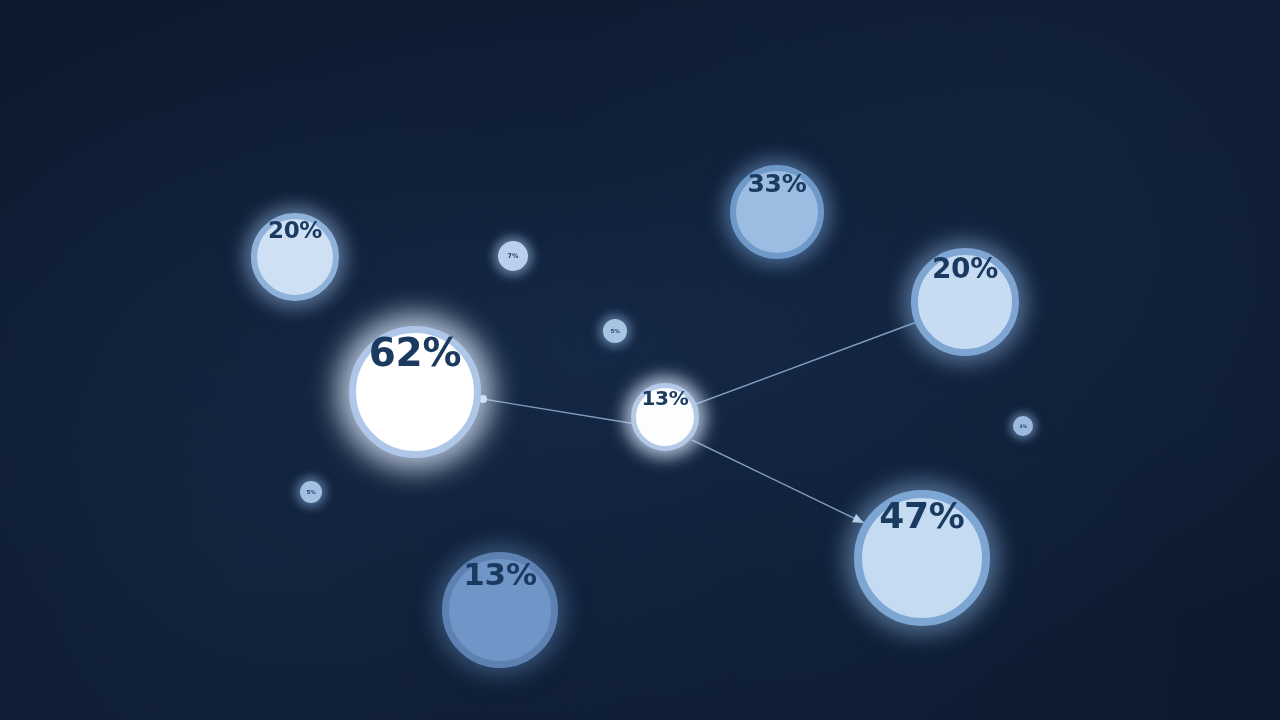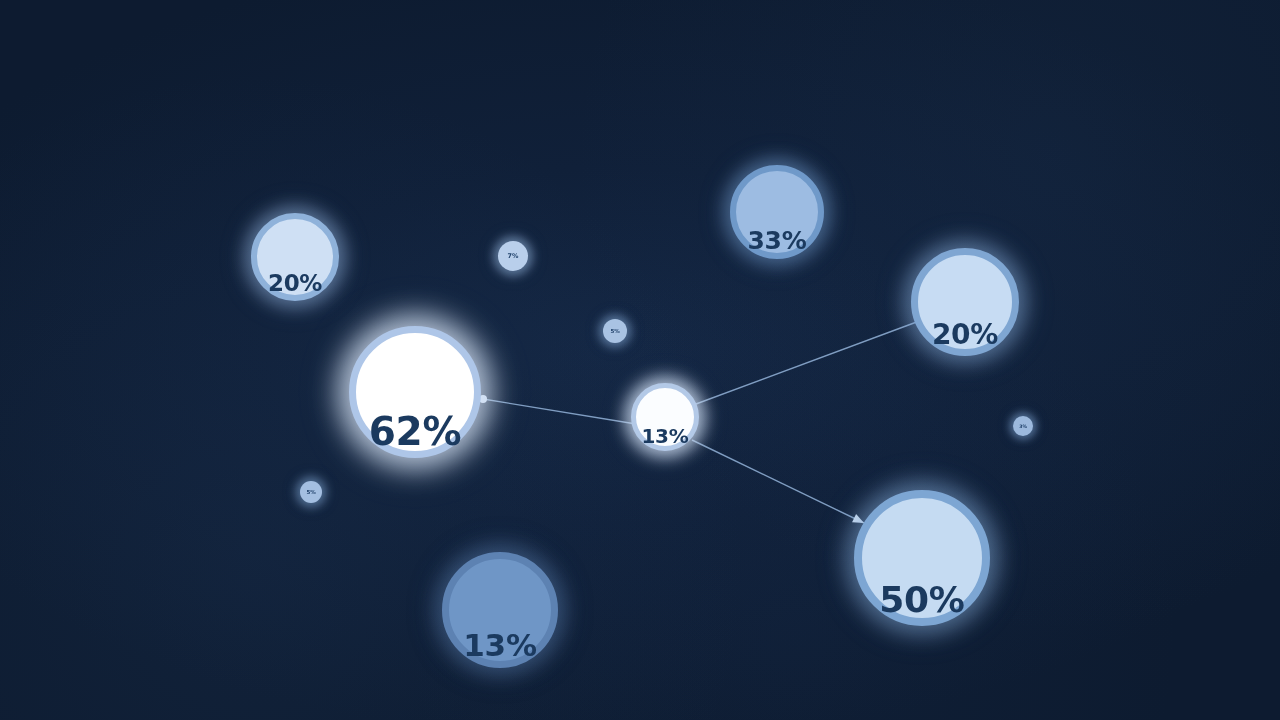--- a/index.html
+++ b/index.html
@@ -36,21 +36,21 @@
     inset: 0;
     width: 1280px;
     height: 720px;
     z-index: 1;
   }
 
   .node {
     position: absolute;
     border-radius: 50%;
     display: flex;
-    align-items: flex-end;
+    align-items: flex-start;
     justify-content: center;
     box-sizing: border-box;
     z-index: 3;
   }
 
   .node-label {
     font-weight: bold;
     color: #1b3a5f;
     letter-spacing: -0.3px;
     line-height: 1;
@@ -104,21 +104,21 @@
       <div class="node" style="left: 251px; top: 213px; width: 88px; height: 88px; background: rgb(207, 224, 244); border: 6px solid rgb(143, 178, 218); box-shadow: rgba(148, 180, 221, 0.45) 0px 0px 16px 7.2px, rgba(148, 180, 221, 0.22) 0px 0px 33.6px;">
         <span class="node-label" style="font-size: 23px;">20%</span>
       </div>
       <div class="node" style="left: 911px; top: 248px; width: 108px; height: 108px; background: rgb(199, 220, 243); border: 7px solid rgb(127, 166, 210); box-shadow: rgba(136, 171, 214, 0.45) 0px 0px 18px 8.1px, rgba(136, 171, 214, 0.22) 0px 0px 37.8px;">
         <span class="node-label" style="font-size: 28px;">20%</span>
       </div>
       <div class="node" style="left: 730px; top: 165px; width: 94px; height: 94px; background: rgb(157, 188, 226); border: 6px solid rgb(111, 153, 201); box-shadow: rgba(112, 153, 201, 0.45) 0px 0px 16px 7.2px, rgba(112, 153, 201, 0.22) 0px 0px 33.6px;">
         <span class="node-label" style="font-size: 25px;">33%</span>
       </div>
       <div class="node" style="left: 854px; top: 490px; width: 136px; height: 136px; background: rgb(197, 219, 242); border: 8px solid rgb(125, 166, 211); box-shadow: rgba(134, 171, 215, 0.45) 0px 0px 20px 9px, rgba(134, 171, 215, 0.22) 0px 0px 42px;">
-        <span class="node-label" style="font-size: 36px;">50%</span>
+        <span class="node-label" style="font-size: 36px;">47%</span>
       </div>
       <div class="node" style="left: 442px; top: 552px; width: 116px; height: 116px; background: rgb(111, 150, 198); border: 7px solid rgb(93, 130, 178); box-shadow: rgba(82, 116, 159, 0.45) 0px 0px 18px 8.1px, rgba(82, 116, 159, 0.22) 0px 0px 37.8px;">
         <span class="node-label" style="font-size: 31px;">13%</span>
       </div>
       <div class="micro" style="left: 498px; top: 241px; width: 30px; height: 30px; background: rgb(185, 207, 235); box-shadow: rgba(143, 176, 216, 0.5) 0px 0px 9px 4.95px, rgba(143, 176, 216, 0.25) 0px 0px 21.6px;">
         <span class="micro-label" style="font-size: 7px;">7%</span>
       </div>
       <div class="micro" style="left: 603px; top: 319px; width: 24px; height: 24px; background: rgb(169, 195, 227); box-shadow: rgba(130, 166, 210, 0.5) 0px 0px 8px 4.4px, rgba(130, 166, 210, 0.25) 0px 0px 19.2px;">
         <span class="micro-label" style="font-size: 6px;">5%</span>
       </div>

